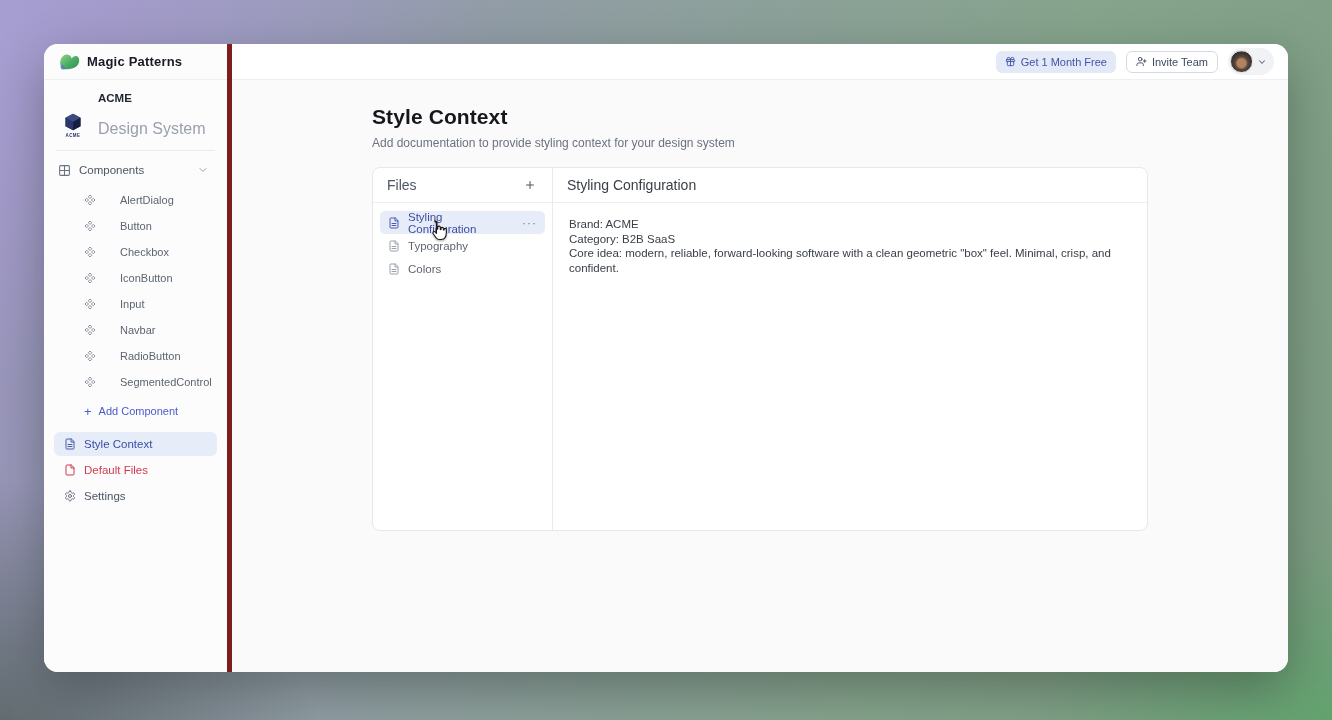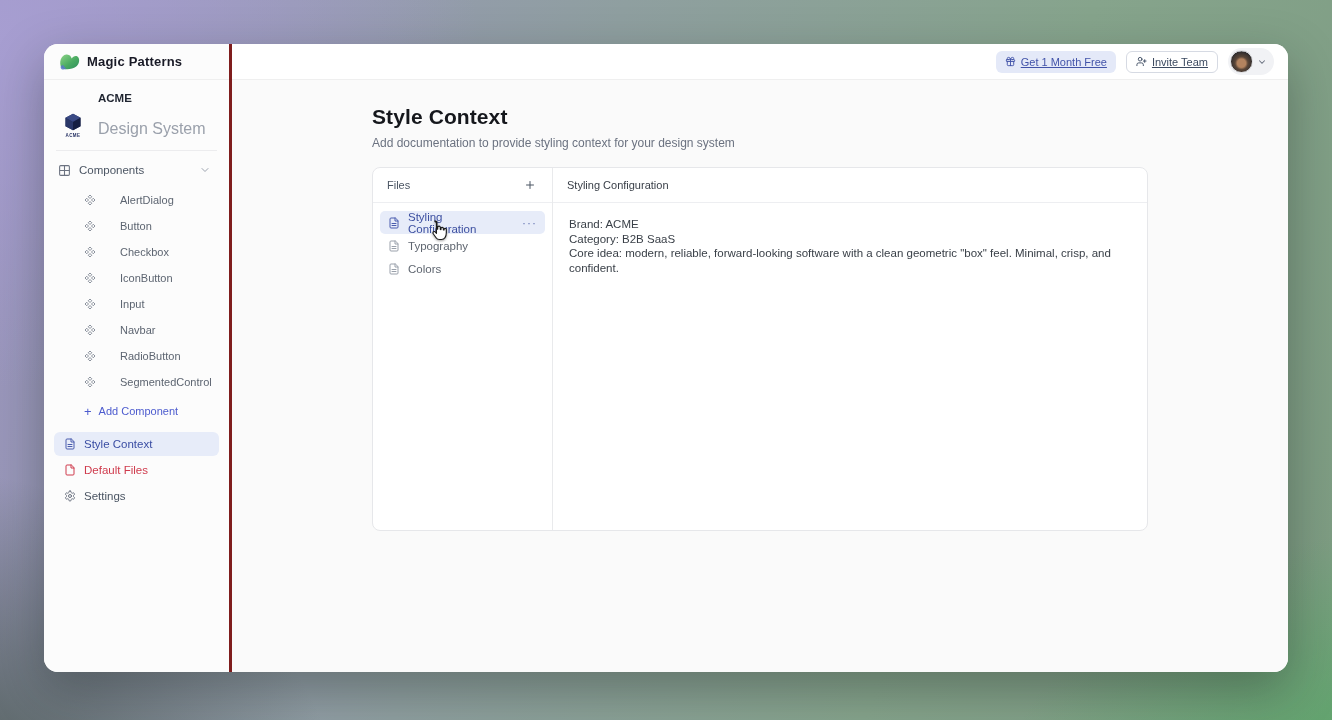--- a/index.html
+++ b/index.html
@@ -14,21 +14,21 @@
       linear-gradient(108deg,#9c94c2 0%,#8f9fa0 40%,#86a48c 70%,#7d9c82 100%);
   }
   .window {
     position:absolute; left:44px; top:44px; width:1244px; height:628px;
     background:#fff; border-radius:14px; overflow:hidden;
     box-shadow:0 18px 50px rgba(20,30,25,.35);
   }
   
   .sidebar {
     position:absolute; left:0; top:0; bottom:0; width:188px;
-    background:#fcfcfc; border-right:3px solid #7f1d1d;
+    background:#fcfcfc; border-right:5px solid #7f1d1d;
   }
   .logo-row {
     height:36px; display:flex; align-items:center; gap:7px;
     padding:0 14px; border-bottom:1px solid #efefef;
   }
   .logo-text { font-size:13px; font-weight:700; color:#191a26; letter-spacing:.2px; }
   .workspace { display:flex; align-items:flex-end; gap:10px; padding:12px 14px 8px 14px; }
   .ws-logo { width:30px; display:flex; flex-direction:column; align-items:center; }
   .ws-logo-label { font-size:4.5px; font-weight:800; color:#273264; letter-spacing:.4px; margin-top:1px; }
   .ws-name { font-size:11.5px; font-weight:700; color:#1f2430; line-height:13px; }
@@ -59,21 +59,20 @@
   
   .topbar {
     position:absolute; left:188px; right:0; top:0; height:36px; background:#fff;
     border-bottom:1px solid #efefef; display:flex; align-items:center;
     justify-content:flex-end; gap:10px; padding-right:14px;
   }
   .btn {
     height:22px; display:inline-flex; align-items:center; gap:5px;
     border-radius:6px; font-size:11px; padding:0 9px; cursor:pointer; border:none;
     font-family:inherit;
-    text-decoration:underline;
   }
   .btn-promo { background:#e4e9f8; color:#4253a9; }
   .btn-invite { background:#fff; color:#3c4a60; border:1px solid #d6dae3;text-align:center; }
   .avatar-group {
     display:flex; align-items:center; gap:4px; background:#f1f2f5;
     border-radius:999px; padding:2px 7px 2px 2px; cursor:pointer;
   }
   .avatar {
     width:23px; height:23px; border-radius:50%;
     background:radial-gradient(circle at 50% 58%, #b3835f 0 26%, #5a4638 40%, #2e2c2e 72%, #88898d 73%);
@@ -88,21 +87,21 @@
   .page-title { margin-top:25px; font-size:21px; font-weight:700; color:#15171c; letter-spacing:.1px; }
   .page-subtitle { margin-top:7px; font-size:12px; color:#6b7280; }
   .panel {
     margin-top:17px; height:364px; background:#fff;
     border:1px solid #e6e7ea; border-radius:8px; display:flex; overflow:hidden;
   }
   .files-col { width:180px; border-right:1px solid #e9eaec; display:flex; flex-direction:column; }
   .panel-head {
     height:35px; flex:0 0 35px; display:flex; align-items:center;
     padding:0 14px; border-bottom:1px solid #edeef1;
-    font-size:11px; color:#4b5563;
+    font-size:14px; color:#4b5563;
   }
   .panel-head .spacer { flex:1; }
   .plus-btn { width:16px; height:16px; display:flex; align-items:center; justify-content:center; cursor:pointer; }
   .file-list { padding:8px 7px; display:flex; flex-direction:column; gap:0; }
   .file-row {
     height:23px; border-radius:5px; display:flex; align-items:center; gap:8px;
     padding:0 8px; font-size:11.5px; color:#5f6670; cursor:pointer;
   }
   .file-row.selected { background:#e7ecf9; color:#3c4fa0; }
   .file-row .spacer { flex:1; }

